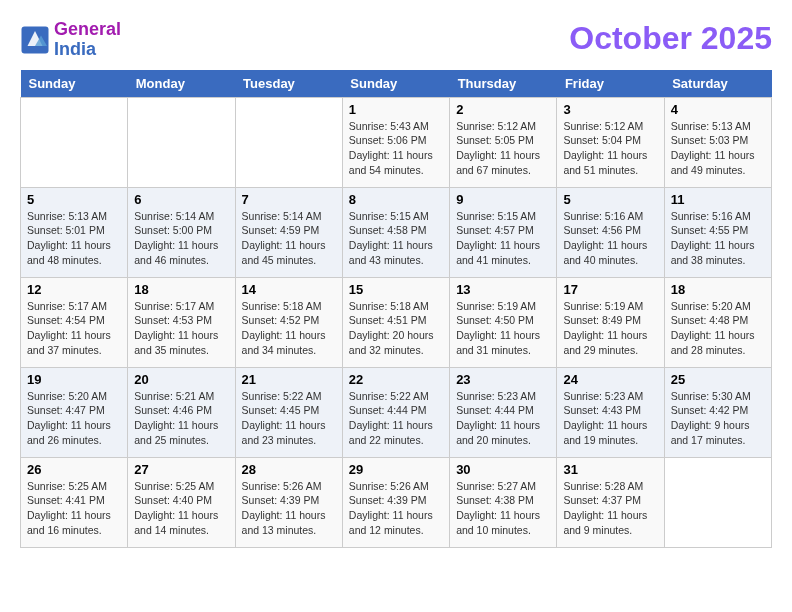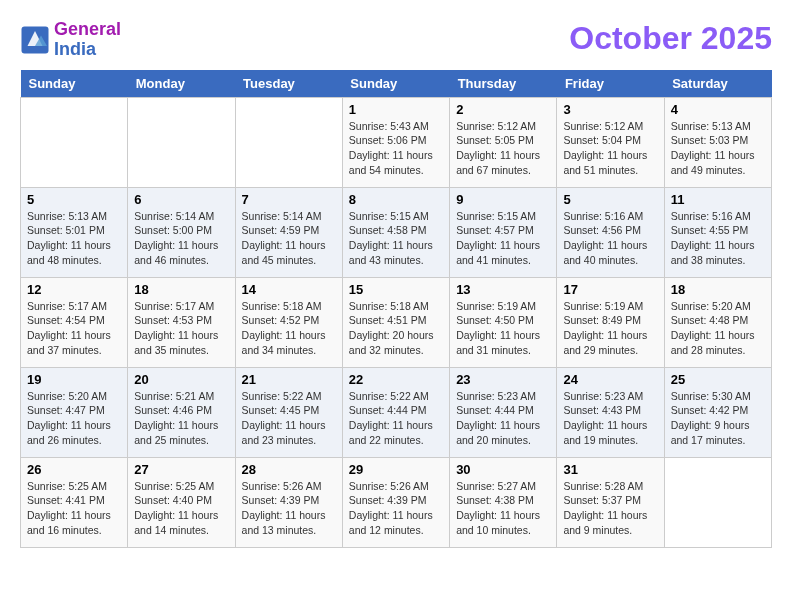--- a/index.html
+++ b/index.html
@@ -370,20 +370,20 @@
         <div class="day-info">
           <span>Sunrise: 5:27 AM</span><br>
           <span>Sunset: 4:38 PM</span><br>
           <span>Daylight: 11 hours and 10 minutes.</span>
         </div>
       </td>
         <td>
         <span class="day-num">31</span>
         <div class="day-info">
           <span>Sunrise: 5:28 AM</span><br>
-          <span>Sunset: 5:37 PM</span><br>
+          <span>Sunset: 4:37 PM</span><br>
           <span>Daylight: 11 hours and 9 minutes.</span>
         </div>
       </td>
         <td class="empty"></td>
       </tr>
     </tbody>
 </table>
 
 </body></html>

